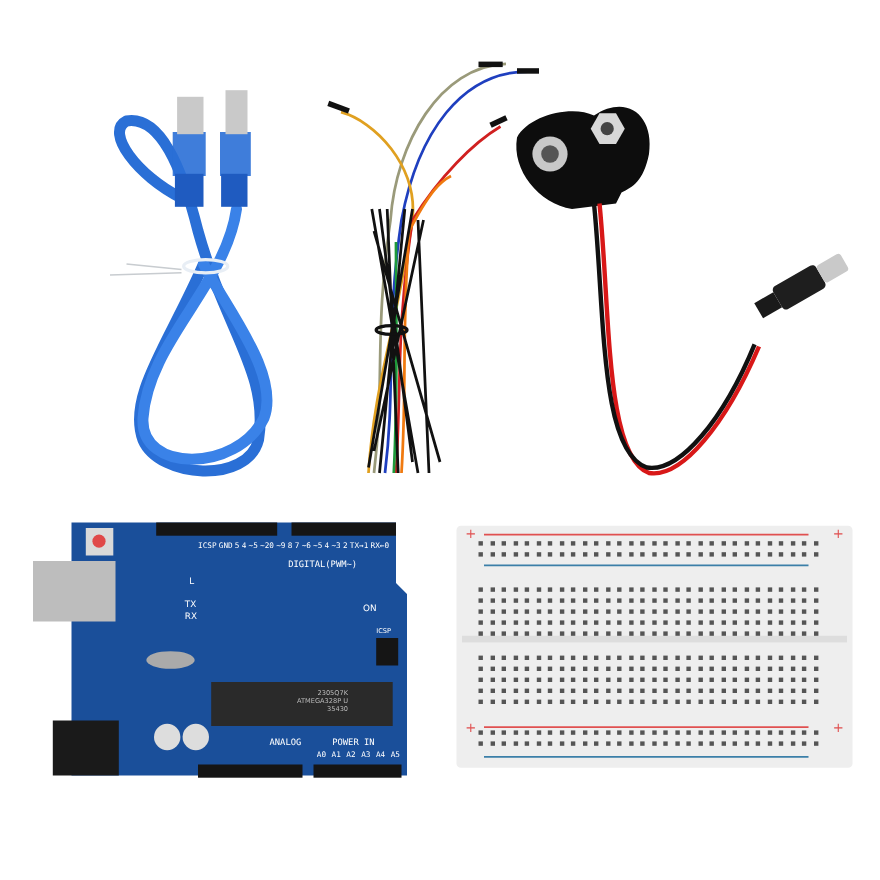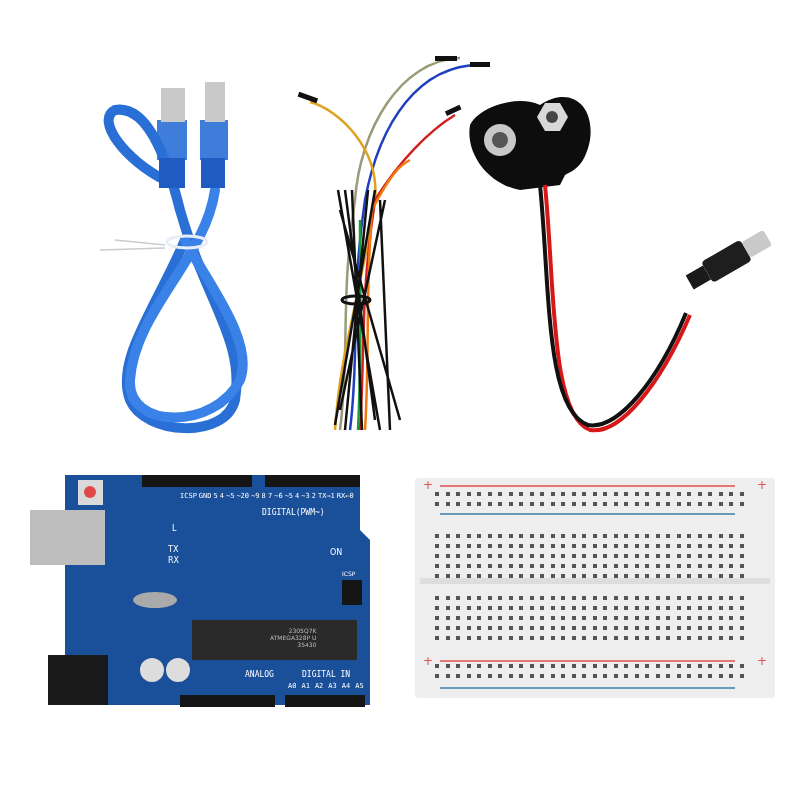--- a/index.html
+++ b/index.html
@@ -118,21 +118,21 @@
   <div class="abs" style="left:138px;top:75px;color:#fff;font-size:8px;">TX</div>
   <div class="abs" style="left:138px;top:86px;color:#fff;font-size:8px;">RX</div>
   <div class="abs" style="left:300px;top:78px;color:#fff;font-size:8px;">ON</div>
   <div class="abs" style="left:312px;top:100px;color:#fff;font-size:6px;">ICSP</div>
   <div class="abs" style="left:240px;top:157px;color:#bbb;font-size:6px;line-height:7px;text-align:right;">
     <div>2305Q7K</div>
     <div>ATMEGA328P U</div>
     <div>35430</div>
   </div>
   <div class="abs" style="left:215px;top:200px;color:#fff;font-family:'DejaVu Sans Mono',monospace;font-size:8px;">ANALOG</div>
-  <div class="abs" style="left:272px;top:200px;color:#fff;font-family:'DejaVu Sans Mono',monospace;font-size:8px;">DIGITAL IN</div>
+  <div class="abs" style="left:272px;top:200px;color:#fff;font-family:'DejaVu Sans Mono',monospace;font-size:8px;">POWER IN</div>
   <div class="abs" style="left:258px;top:212px;display:flex;gap:5px;color:#fff;font-family:'DejaVu Sans Mono',monospace;font-size:7px;">
     <span>A0</span>
     <span>A1</span>
     <span>A2</span>
     <span>A3</span>
     <span>A4</span>
     <span>A5</span>
   </div>
 </div>
 

